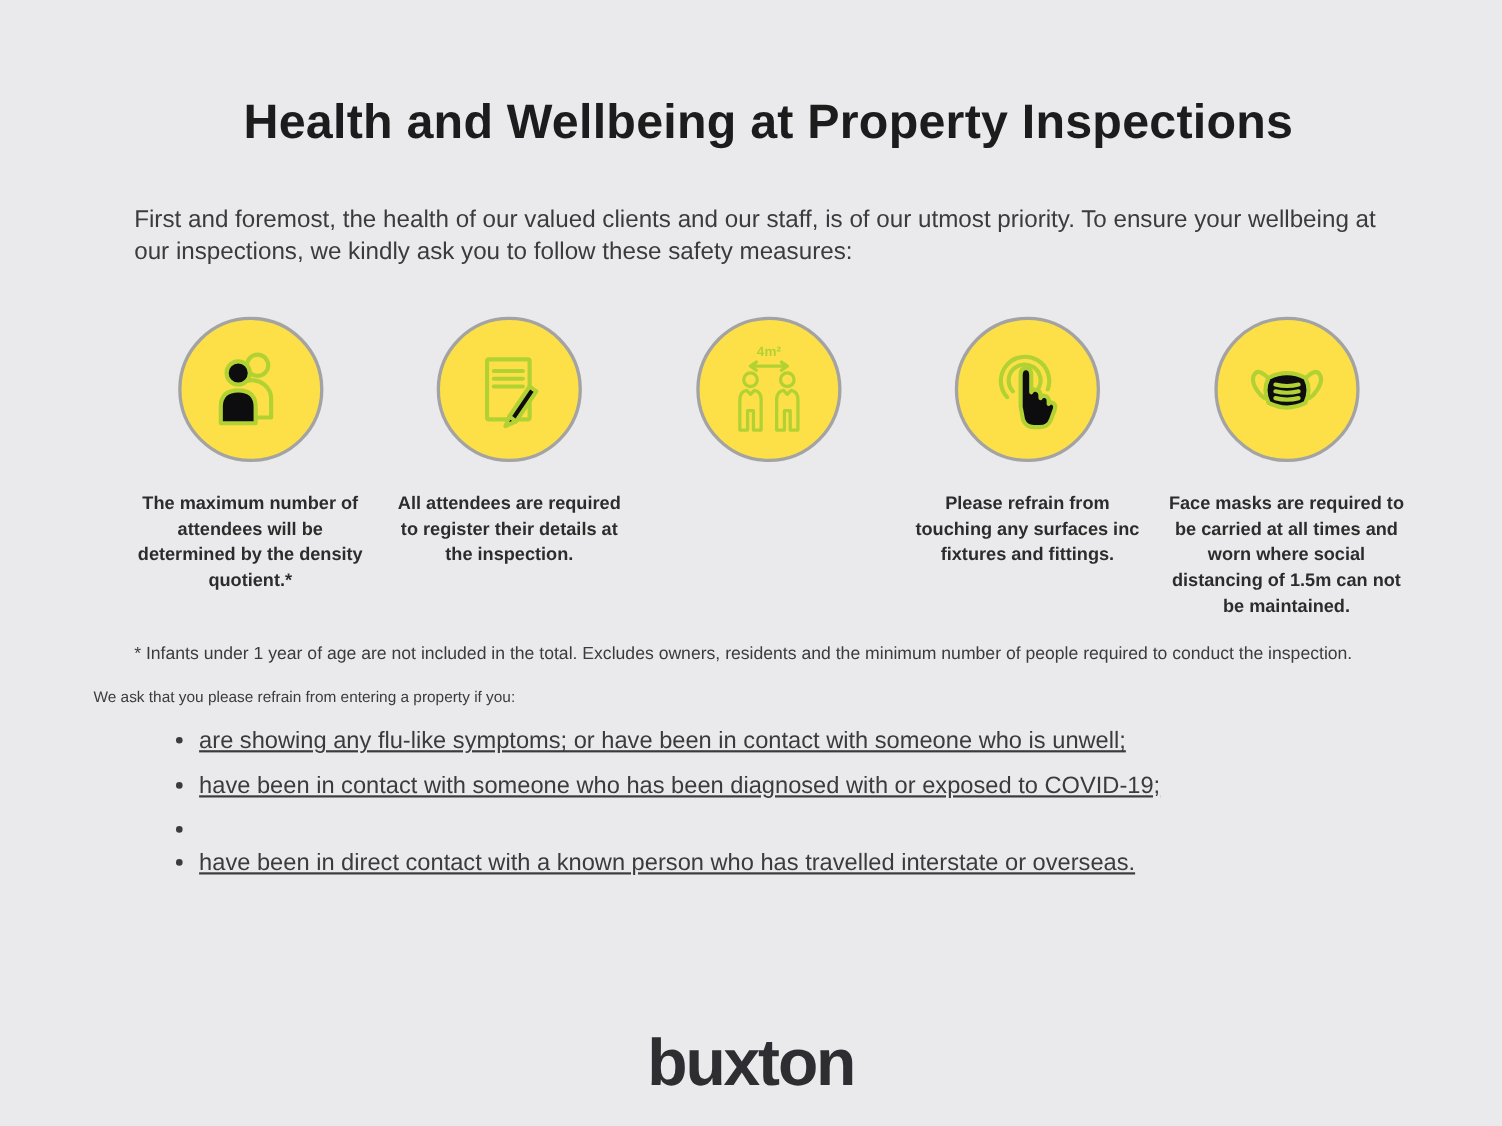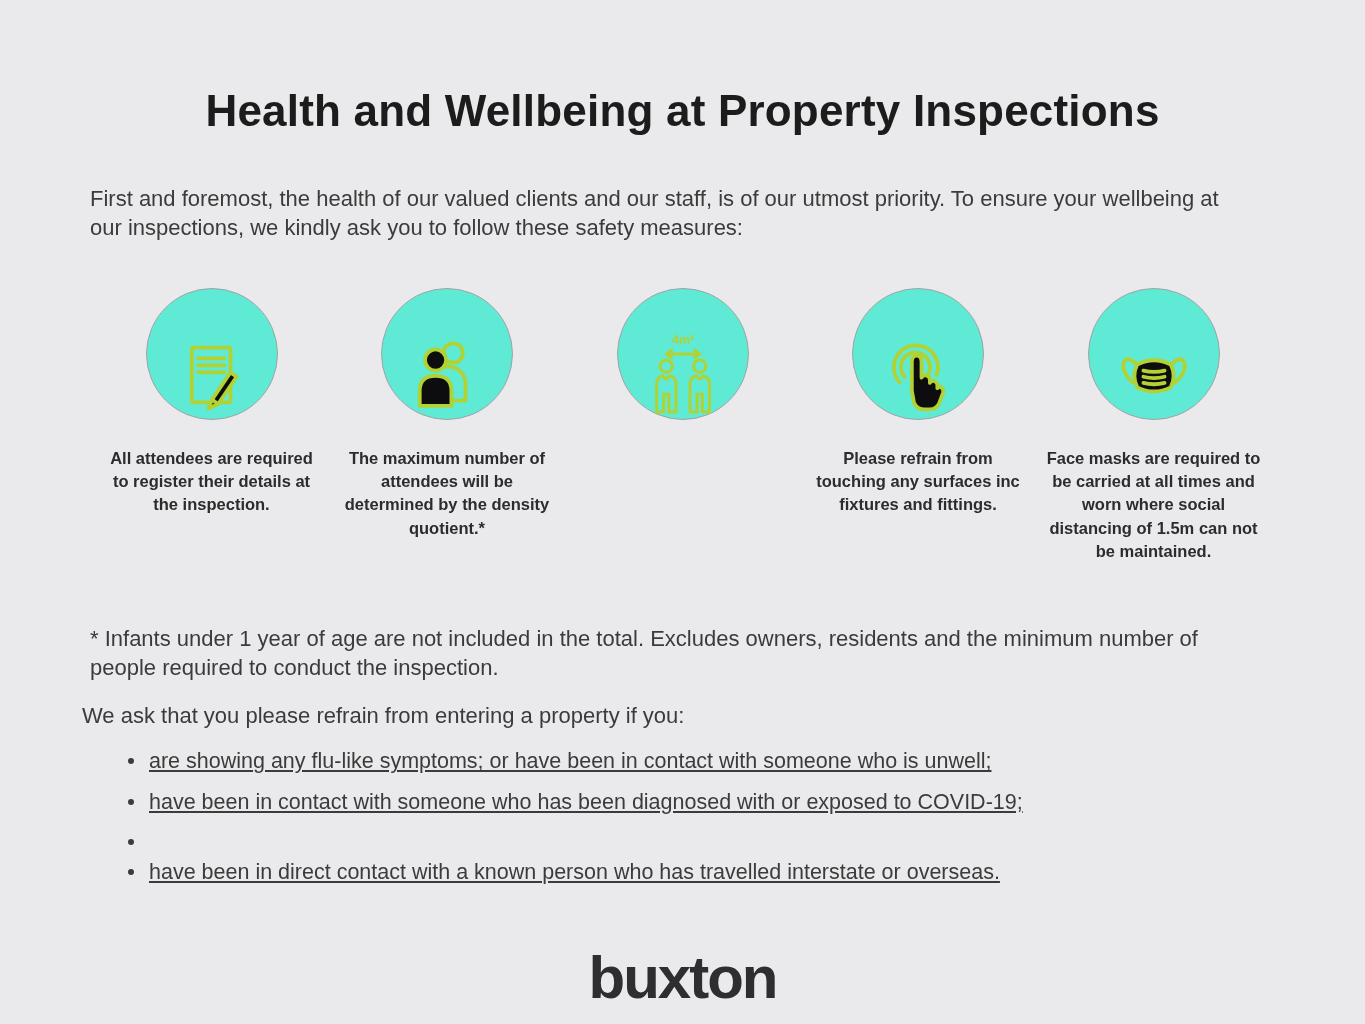--- a/index.html
+++ b/index.html
@@ -4,21 +4,21 @@
 <style>
   * { margin:0; padding:0; box-sizing:border-box; }
   html,body { width:1365px; height:1024px; }
   body {
     background:#eaeaec;
     font-family:"Liberation Sans", sans-serif;
     position:relative;
     overflow:hidden;
     color:#3b3b3b;
   }
-  .poster { width:1365px; height:1024px; position:relative; }
+  .poster { width:1365px; height:1024px; position:relative;padding-left:32px; }
 
   .page-title {
     padding-top:86px;
     text-align:center;
     font-size:44px;
     font-weight:600;
     letter-spacing:0.2px;
     color:#1c1c1c;
   }
 
@@ -38,45 +38,45 @@
   }
   .measure {
     width:222px;
     display:flex;
     flex-direction:column;
     align-items:center;
   }
   .circle {
     width:132px; height:132px;
     border-radius:50%;
-    background:#5eead4;
-    border:1px solid #a3a3a3;
-    display:flex; align-items:flex-end; justify-content:center;
+    background:#fde047;
+    border:3px solid #a3a3a3;
+    display:flex; align-items:center; justify-content:center;
     flex:0 0 auto;
   }
   .circle svg { width:88px; height:88px; display:block; }
   .caption {
     margin-top:27px;
     font-size:16.5px;
     font-weight:700;
     line-height:1.42;
     text-align:center;
     color:#2c2c2c;
   }
 
   .footnote {
-    margin:60px 0 0 90px;
+    margin:20px 0 0 90px;
     width:1140px;
-    font-size:22px;
+    font-size:16px;
     line-height:1.33;
   }
   .refrain-heading {
-    margin:19px 0 0 82px;
+    margin:19px 0 0 53px;
     width:1140px;
-    font-size:22px;
+    font-size:14px;
     line-height:1.33;
   }
   ul.refrain-list {
     list-style:none;
     margin:20px 0 0 128px;
   }
   ul.refrain-list li {
     display:flex;
     align-items:flex-start;
     font-size:21.5px;
@@ -89,21 +89,21 @@
     width:6px; height:6px;
     border-radius:50%;
     background:#3b3b3b;
     margin:8px 15px 0 0;
     flex:0 0 auto;
   }
 
   .logo {
     position:absolute;
     left:0; right:0;
-    bottom:12px;
+    bottom:24px;
     text-align:center;
     font-size:60px;
     font-weight:700;
     letter-spacing:-2px;
     color:#2e2e32;
   }
 </style>
 </head>
 <body>
 
@@ -111,39 +111,39 @@
 
   <h1 class="page-title">Health and Wellbeing at Property Inspections</h1>
 
   <p class="intro">First and foremost, the health of our valued clients and our staff, is of our utmost priority. To ensure your wellbeing at our inspections, we kindly ask you to follow these safety measures:</p>
 
   <div class="measures">
 
     <div class="measure">
       <div class="circle">
         <svg viewBox="0 0 100 100" fill="none" stroke="#b2d234" stroke-width="4.3" stroke-linecap="round" stroke-linejoin="round">
+          <circle cx="57" cy="25" r="11"></circle>
+          <path d="M46 41 Q57 39 64 45 Q71 51 71 59 L71 79 L47 79"></path>
+          <circle cx="37" cy="33" r="12" fill="#0d0d0f"></circle>
+          <path d="M19 85 L19 68 Q19 51 37 51 Q55 51 55 68 L55 85 Z" fill="#0d0d0f"></path>
+        </svg>
+      </div>
+      <p class="caption">The maximum number of attendees will be determined by the density quotient.*</p>
+    </div>
+
+    <div class="measure">
+      <div class="circle">
+        <svg viewBox="0 0 100 100" fill="none" stroke="#b2d234" stroke-width="4.3" stroke-linecap="round" stroke-linejoin="round">
           <rect x="27" y="19" width="44" height="62" rx="2"></rect>
           <path d="M34 31 H64 M34 39 H64 M34 47 H64"></path>
           <path d="M71 47 L78 52 L57 83 L46 88 L50 78 Z" fill="#0d0d0f"></path>
           <path d="M50 78 L57 83"></path>
         </svg>
       </div>
       <p class="caption">All attendees are required to register their details at the inspection.</p>
-    </div>
-
-    <div class="measure">
-      <div class="circle">
-        <svg viewBox="0 0 100 100" fill="none" stroke="#b2d234" stroke-width="4.3" stroke-linecap="round" stroke-linejoin="round">
-          <circle cx="57" cy="25" r="11"></circle>
-          <path d="M46 41 Q57 39 64 45 Q71 51 71 59 L71 79 L47 79"></path>
-          <circle cx="37" cy="33" r="12" fill="#0d0d0f"></circle>
-          <path d="M19 85 L19 68 Q19 51 37 51 Q55 51 55 68 L55 85 Z" fill="#0d0d0f"></path>
-        </svg>
-      </div>
-      <p class="caption">The maximum number of attendees will be determined by the density quotient.*</p>
     </div>
 
     <div class="measure">
       <div class="circle">
         <svg viewBox="0 0 100 100" fill="none" stroke="#b2d234" stroke-width="3.4" stroke-linecap="round" stroke-linejoin="round">
           <text x="50" y="15" text-anchor="middle" font-size="14" font-weight="bold" fill="#b2d234" stroke="none">4m²</text>
           <path d="M31 26 H69 M31 26 l6 -4.2 M31 26 l6 4.2 M69 26 l-6 -4.2 M69 26 l-6 4.2"></path>
           <circle cx="31" cy="40" r="7"></circle>
           <path d="M20 92 V61 Q20 52 27 51 L31 55 L35 51 Q42 52 42 61 V92 H34 V72 H28 V92 Z"></path>
           <circle cx="69" cy="40" r="7"></circle>

